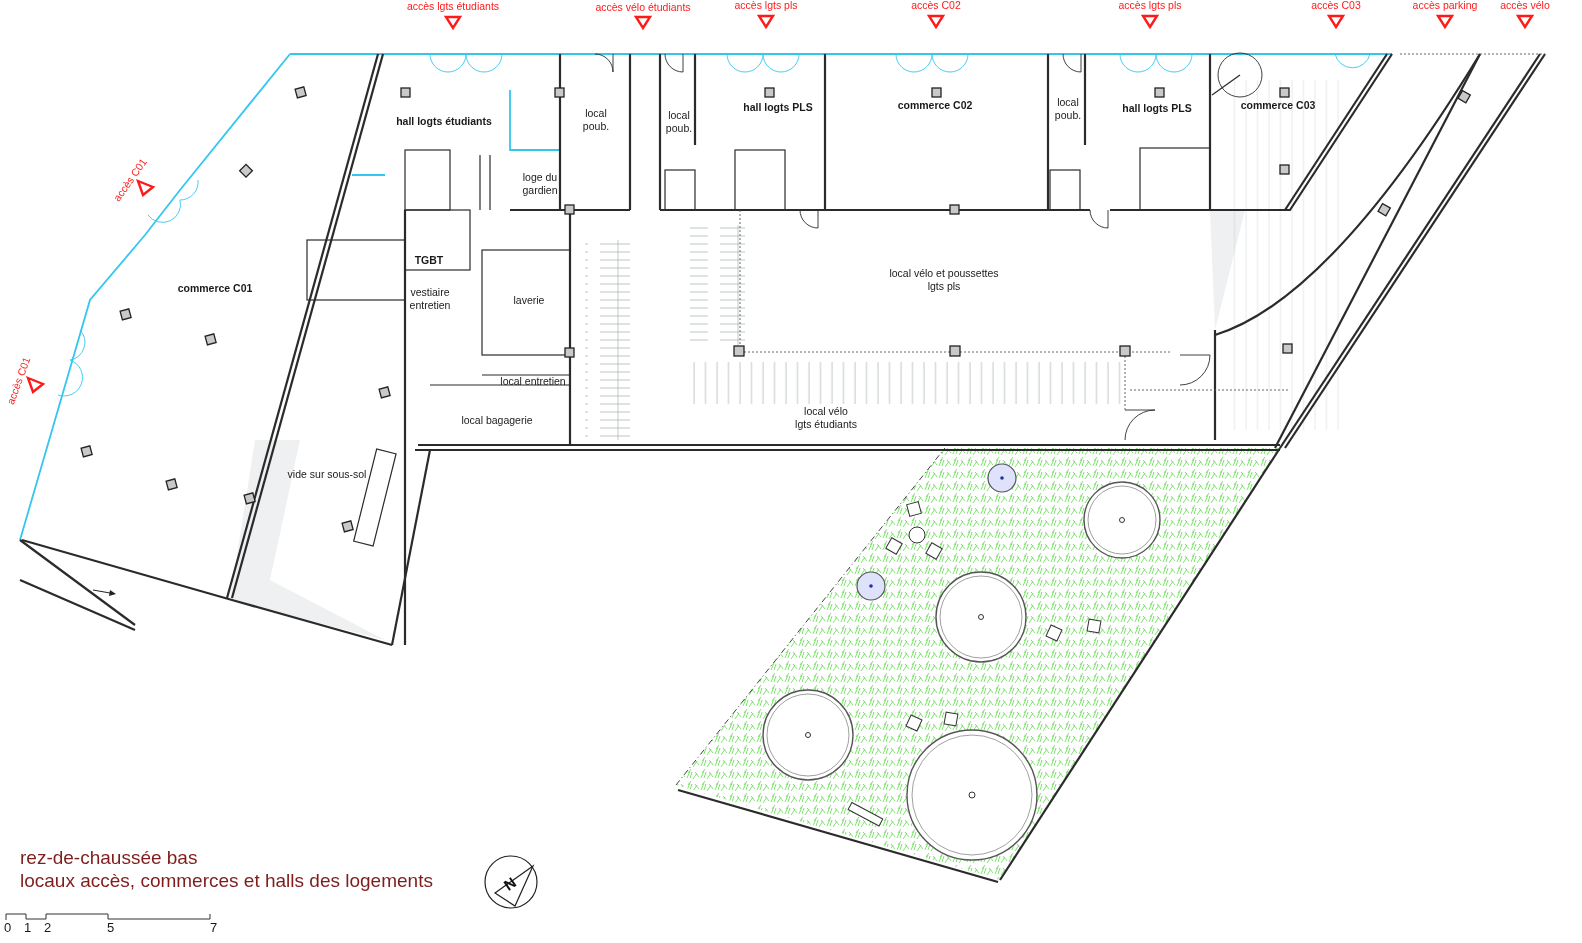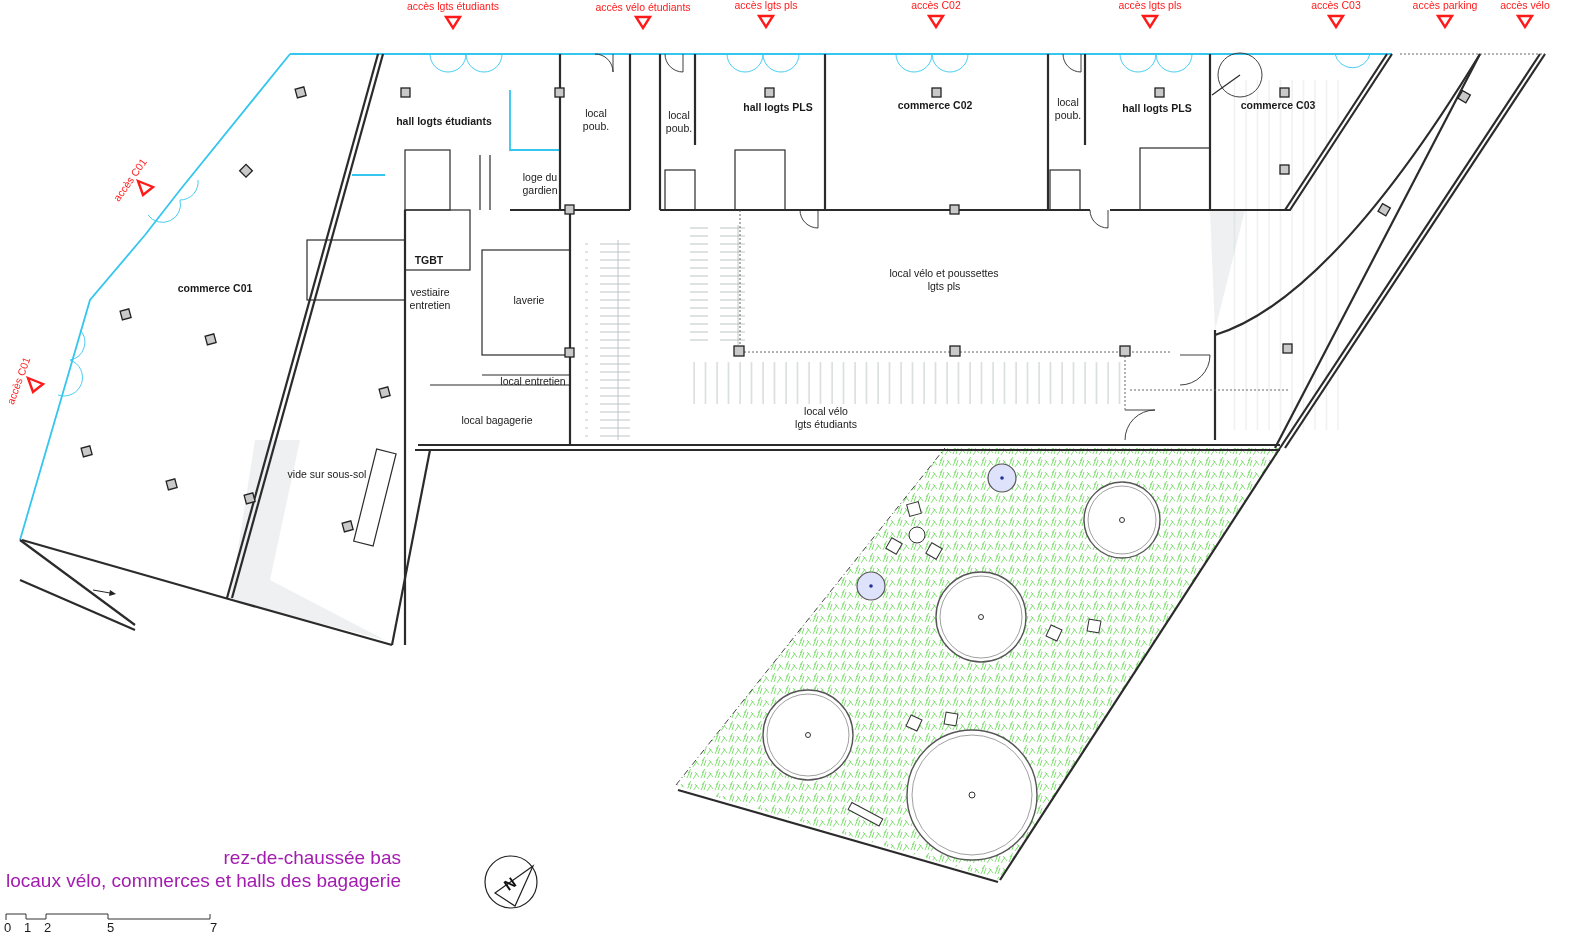--- a/index.html
+++ b/index.html
@@ -13,21 +13,21 @@
   .glass { fill: none; stroke: #35c6ef; stroke-width: 1.8; }
   .glass-door { fill: none; stroke: #35c6ef; stroke-width: 0.9; }
   .door { fill: none; stroke: #2b2b2b; stroke-width: 0.9; }
   .dotted { fill: none; stroke: #555; stroke-width: 0.9; stroke-dasharray: 2 2; }
   .column { fill: #c9c9c9; stroke: #222; stroke-width: 1.3; }
   .tri { fill: none; stroke: #ff1a1a; stroke-width: 2.4; }
   .bike { stroke: #aeb7b7; stroke-width: 0.8; }
   .tree { fill: #ffffff; stroke: #555; stroke-width: 1.4; }
   .tree-in { fill: none; stroke: #888; stroke-width: 0.8; }
   .shade { fill: #eef0f1; }
-  #title-block { position: absolute; left: 6px; top: 846px; color: #a21caf; text-align: right; }
+  #title-block { position: absolute; left: 20px; top: 846px; color: #7f1d1d; }
   #title-block .line1, #title-block .line2 { font-size: 19px; line-height: 23px; font-family: "Liberation Sans", sans-serif; }
   #scale { position: absolute; left: 4px; top: 912px; width: 230px; height: 28px; }
   .scale-tick { position: absolute; top: 8px; font-size: 13px; font-family: "Liberation Sans", sans-serif; color: #1a1a1a; }
 </style>
 </head>
 <body>
 
 <svg id="plan" viewBox="0 0 1582 943" xmlns="http://www.w3.org/2000/svg">
   <defs>
     <pattern id="grass" width="14" height="12" patternUnits="userSpaceOnUse">
@@ -283,21 +283,21 @@
     <text x="510" y="889" font-family="Liberation Sans, sans-serif" font-weight="bold" font-size="15" fill="#111" text-anchor="middle" transform="rotate(-35 510 884)">N</text>
   </g>
 
   <g stroke="#333" stroke-width="1" fill="none">
     <polyline points="6,920 6,914 26,914 26,919 46,919 46,914 108,914 108,919 210,919 210,914"></polyline>
   </g>
 </svg>
 
 <div id="title-block">
   <div class="line1">rez-de-chaussée bas</div>
-  <div class="line2">locaux vélo, commerces et halls des bagagerie</div>
+  <div class="line2">locaux accès, commerces et halls des logements</div>
 </div>
 
 <div id="scale">
   <span class="scale-tick" style="left:0px">0</span>
   <span class="scale-tick" style="left:20px">1</span>
   <span class="scale-tick" style="left:40px">2</span>
   <span class="scale-tick" style="left:103px">5</span>
   <span class="scale-tick" style="left:206px">7</span>
 </div>
 

